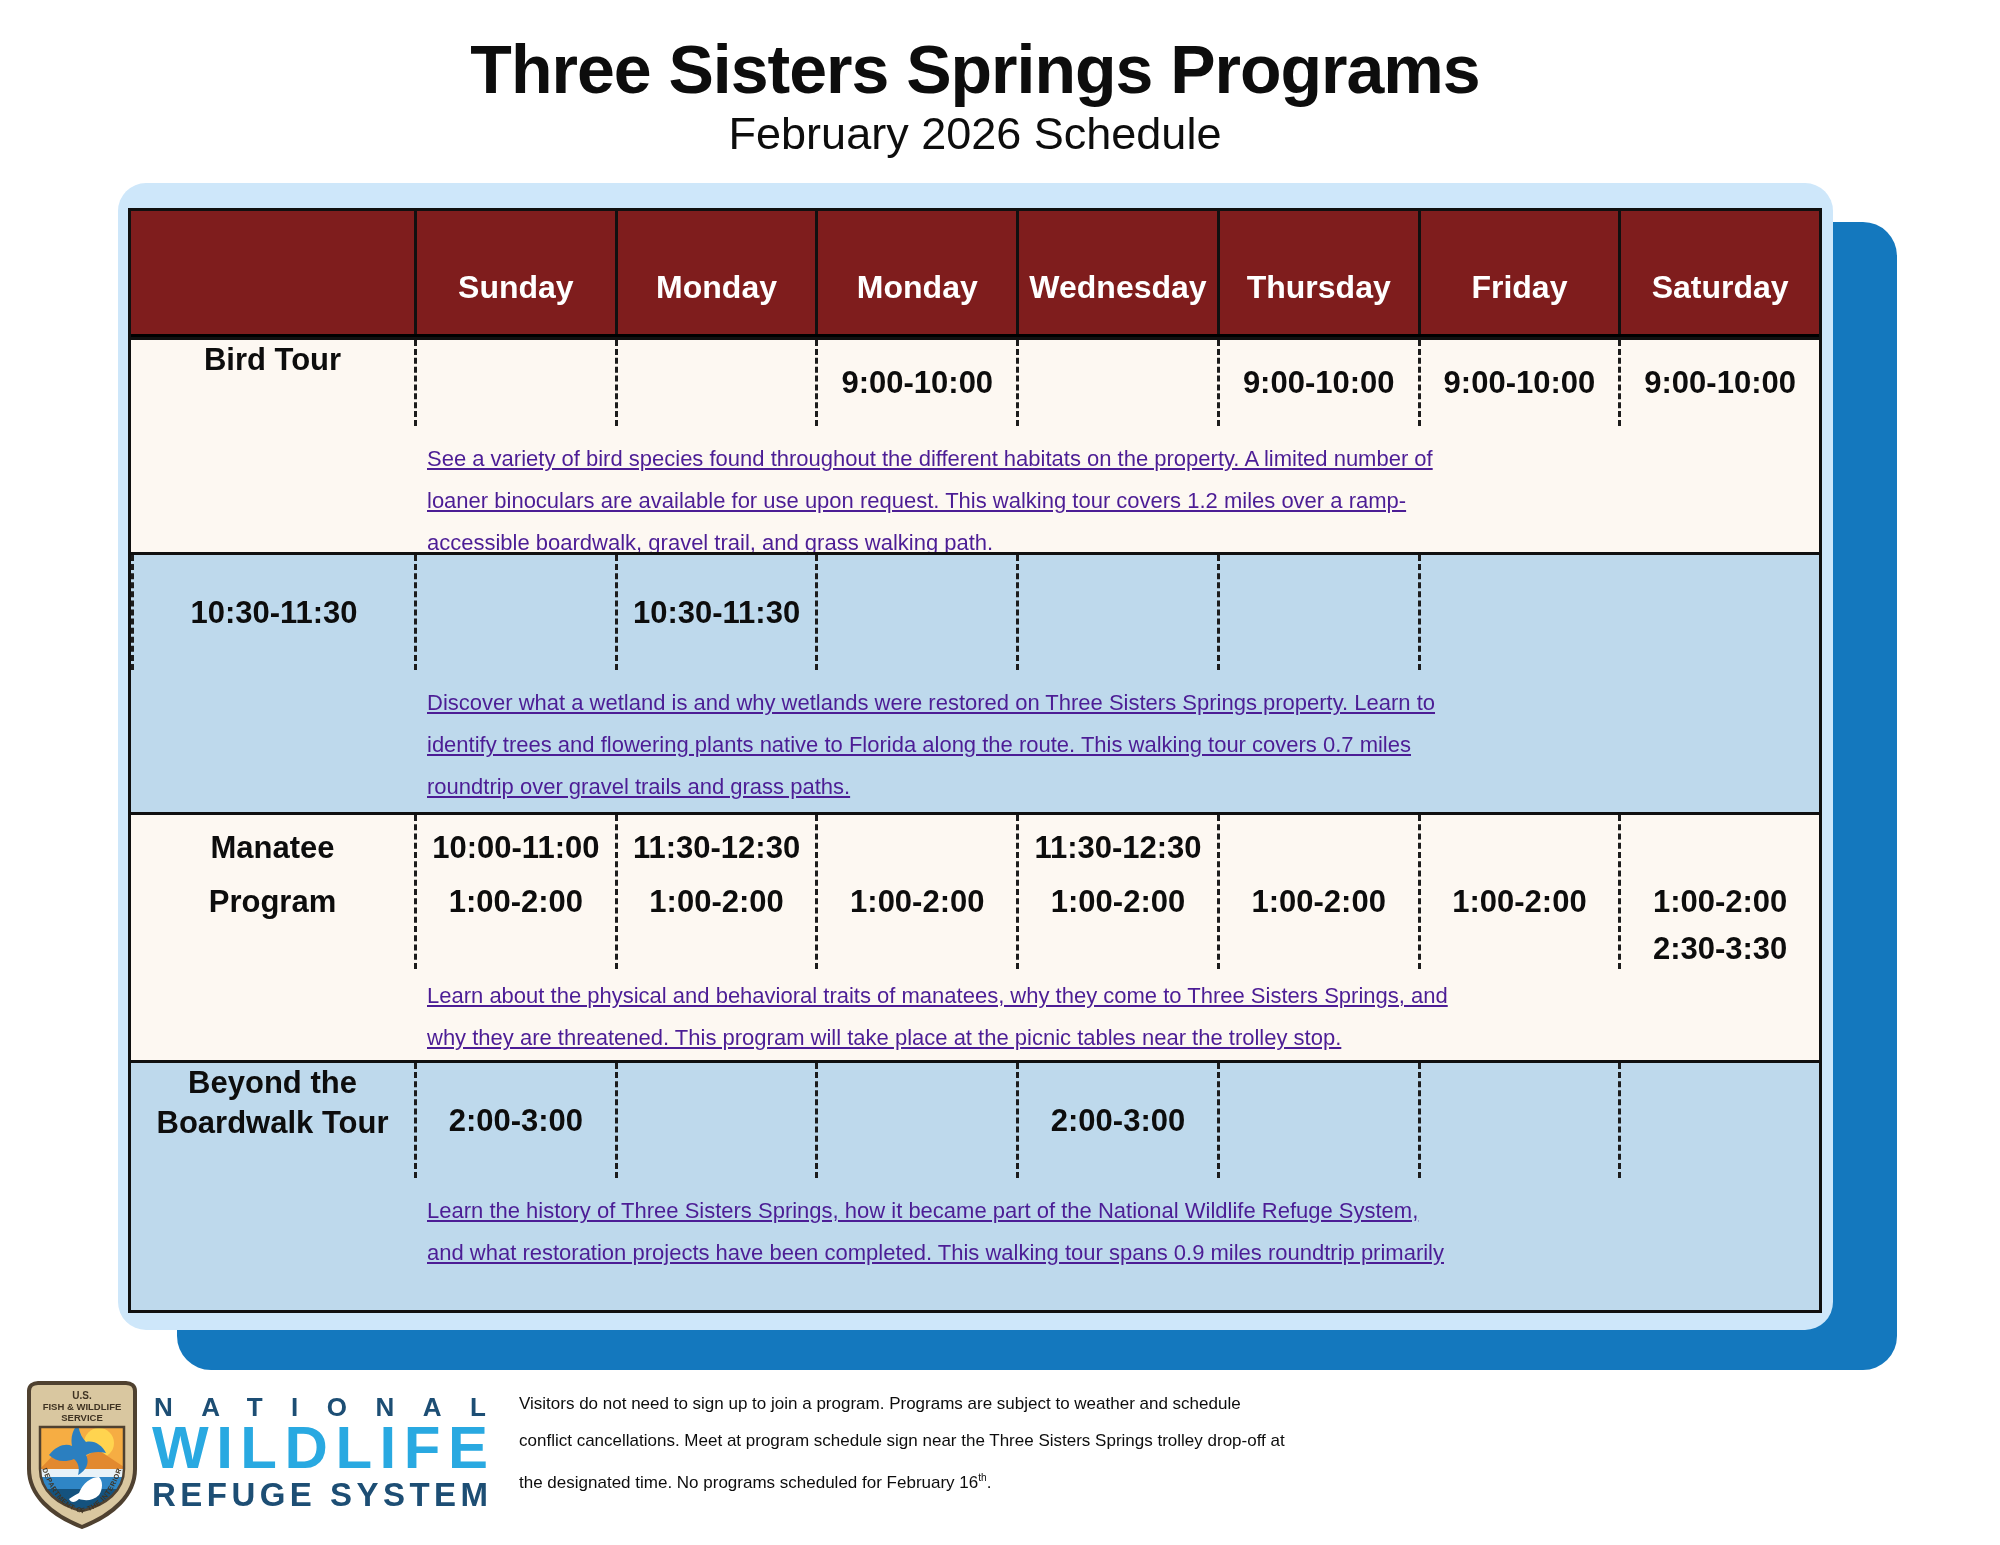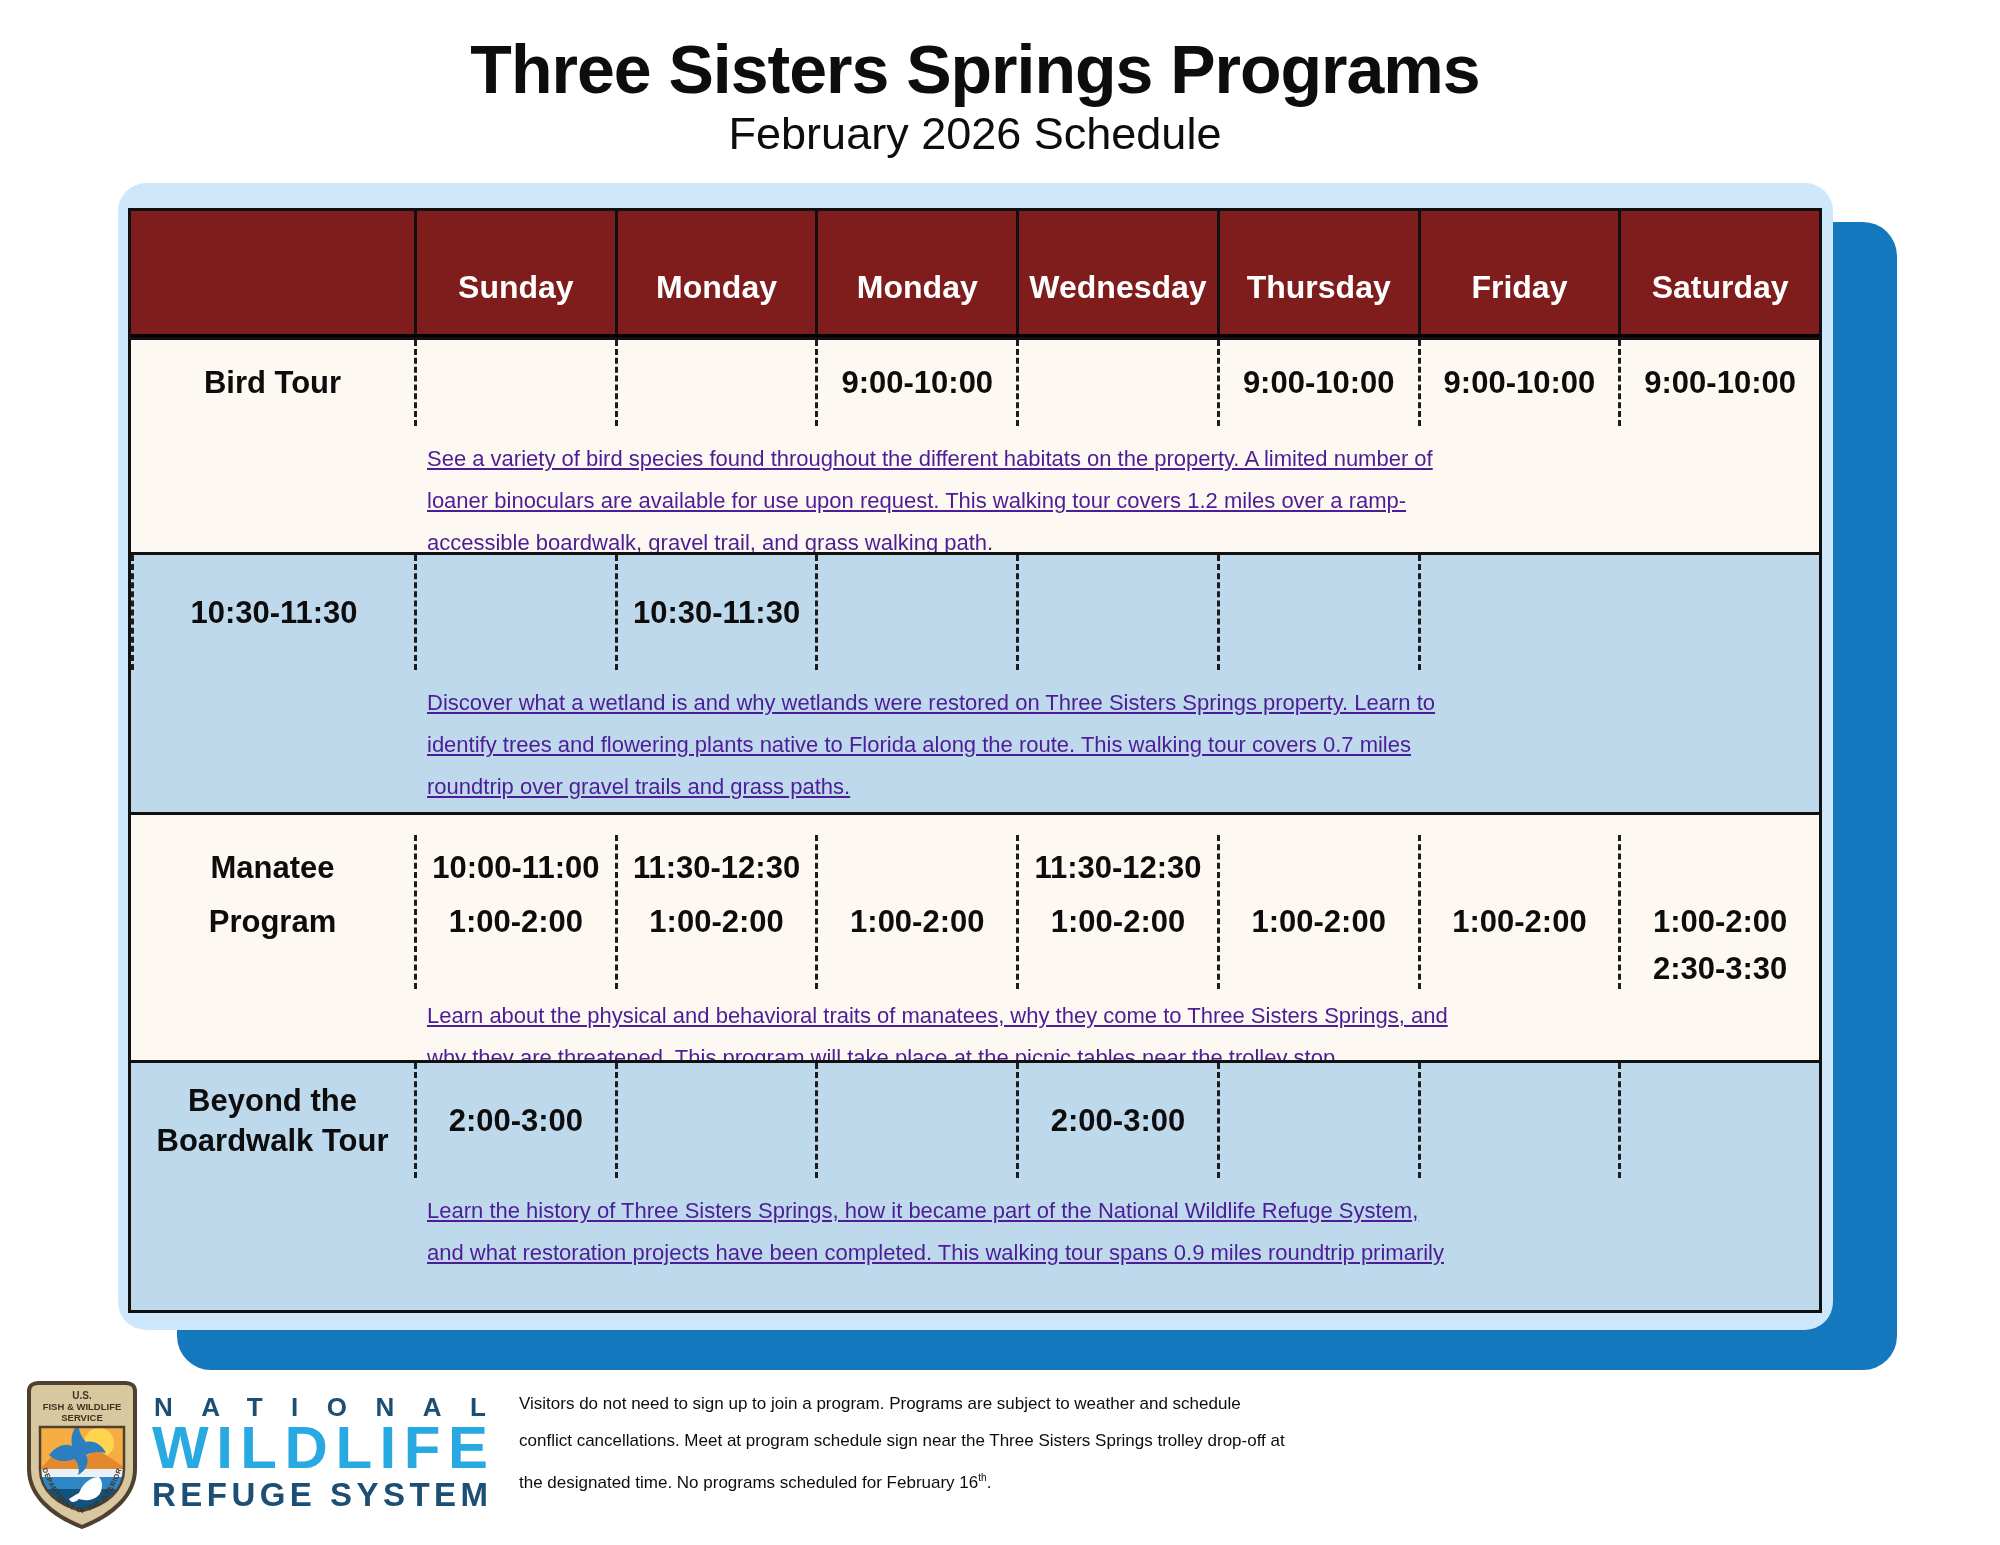--- a/index.html
+++ b/index.html
@@ -20,21 +20,21 @@
   .hcell.first { border-left:none; }
 
   .prow { border-top:3px solid #101010; flex:none; display:flex; flex-direction:column; }
   .prow:first-of-type { border-top:none; }
   .prow.cream { background:#fdf8f2; }
   .prow.blue  { background:#bed9ec; }
   .prow:last-child { flex:1; }
 
   .tgrid { display:grid; grid-template-columns:283px repeat(7,1fr); flex:none; }
   .dcell { border-left:3px dashed #1c1c1c; display:flex; flex-direction:column; align-items:center; justify-content:center; overflow:visible; }
-  .lcell { display:flex; flex-direction:column; align-items:center; justify-content:center; font-weight:bold; font-size:31px; line-height:40px; color:#0d0d0d; white-space:nowrap; }
+  .lcell { display:flex; flex-direction:column; align-items:center; font-weight:bold; font-size:31px; line-height:40px; color:#0d0d0d; white-space:nowrap; }
   .tline { font-weight:bold; font-size:31px; color:#0d0d0d; white-space:nowrap; }
 
   .prow.slots .dcell, .prow.slots .lcell { justify-content:flex-start; padding-top:6px; }
   .slot { height:54px; width:100%; display:flex; align-items:center; justify-content:center; font-weight:bold; font-size:31px; color:#0d0d0d; white-space:nowrap; }
   .slot.s3 { height:40px; }
 
   .desc { margin-left:286px; padding:12px 14px 0 10px; font-size:22px; line-height:42px; color:#4c1d95;text-decoration:underline; }
   .desc .dline { white-space:nowrap; }
 
   .footer-note { position:absolute; left:519px; top:1385px; width:1300px; font-size:17px; line-height:37px; color:#0d0d0d; }
@@ -125,21 +125,21 @@
             <div class="tline"></div>
           </div>
         </div>
         <div class="desc">
           <div class="dline">Discover what a wetland is and why wetlands were restored on Three Sisters Springs property. Learn to</div>
           <div class="dline">identify trees and flowering plants native to Florida along the route. This walking tour covers 0.7 miles</div>
           <div class="dline">roundtrip over gravel trails and grass paths.</div>
         </div>
       </div>
       <div class="prow cream slots" style="height: 248px;">
-        <div class="tgrid" style="height: 148px; margin-top: 20px;">
+        <div class="tgrid" style="height: 148px;">
           <div class="lcell">
             <div class="slot">Manatee</div>
             <div class="slot">Program</div>
           </div>
           <div class="dcell">
             <div class="slot">10:00-11:00</div>
             <div class="slot">1:00-2:00</div>
           </div>
           <div class="dcell">
             <div class="slot">11:30-12:30</div>

